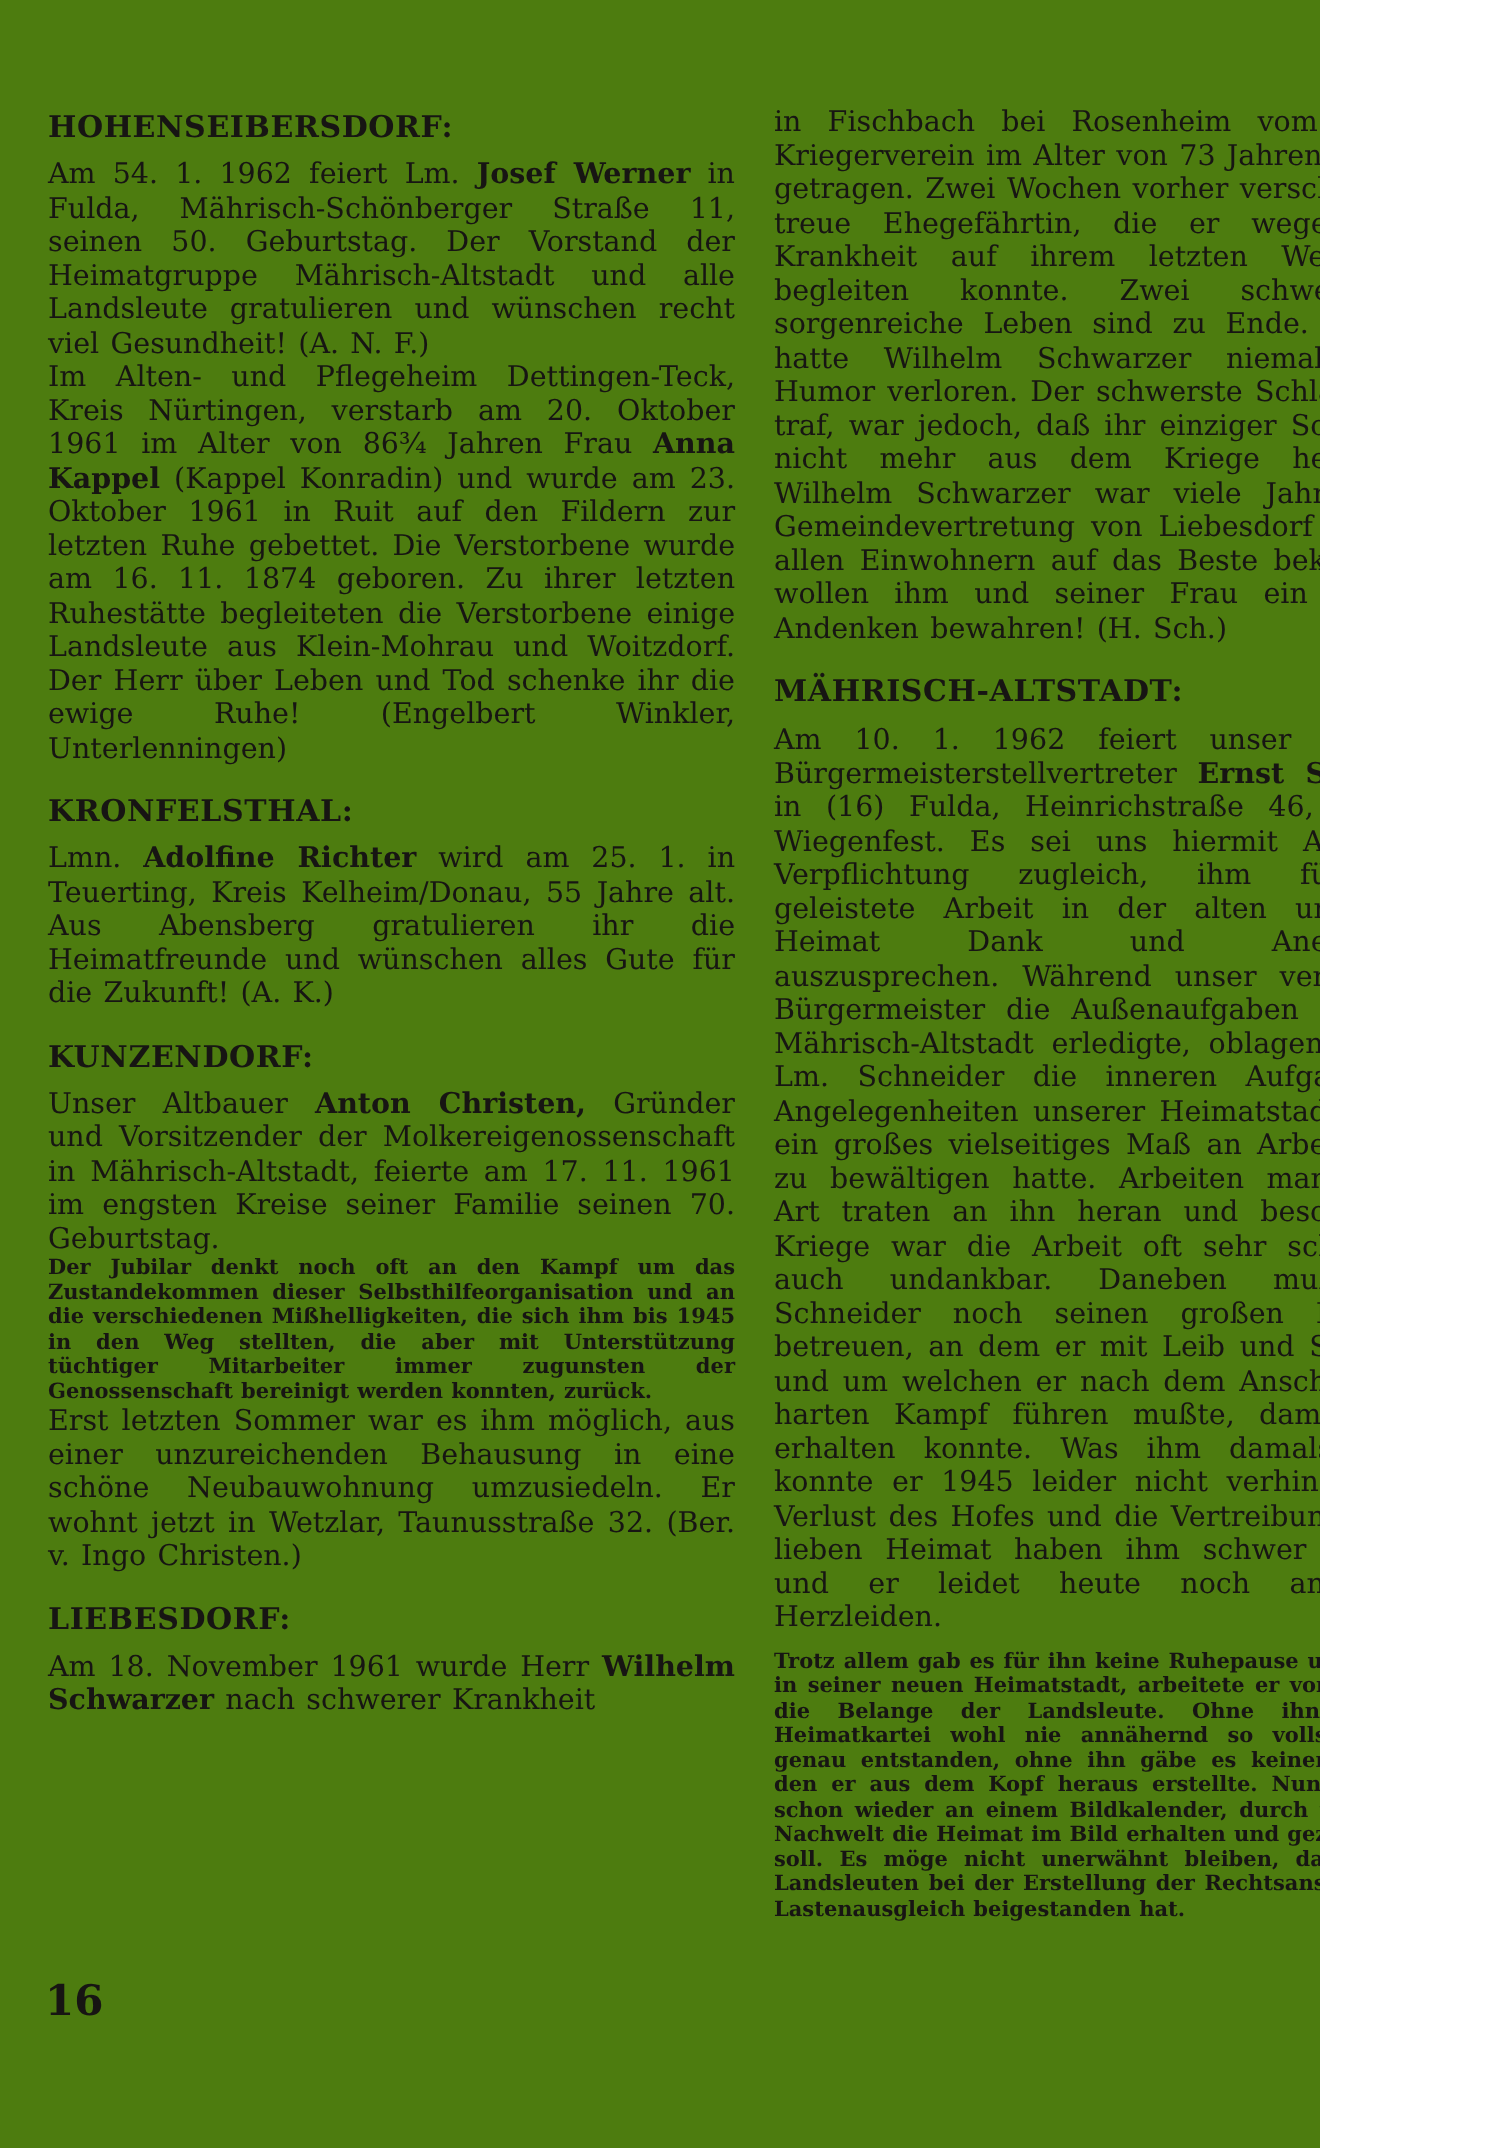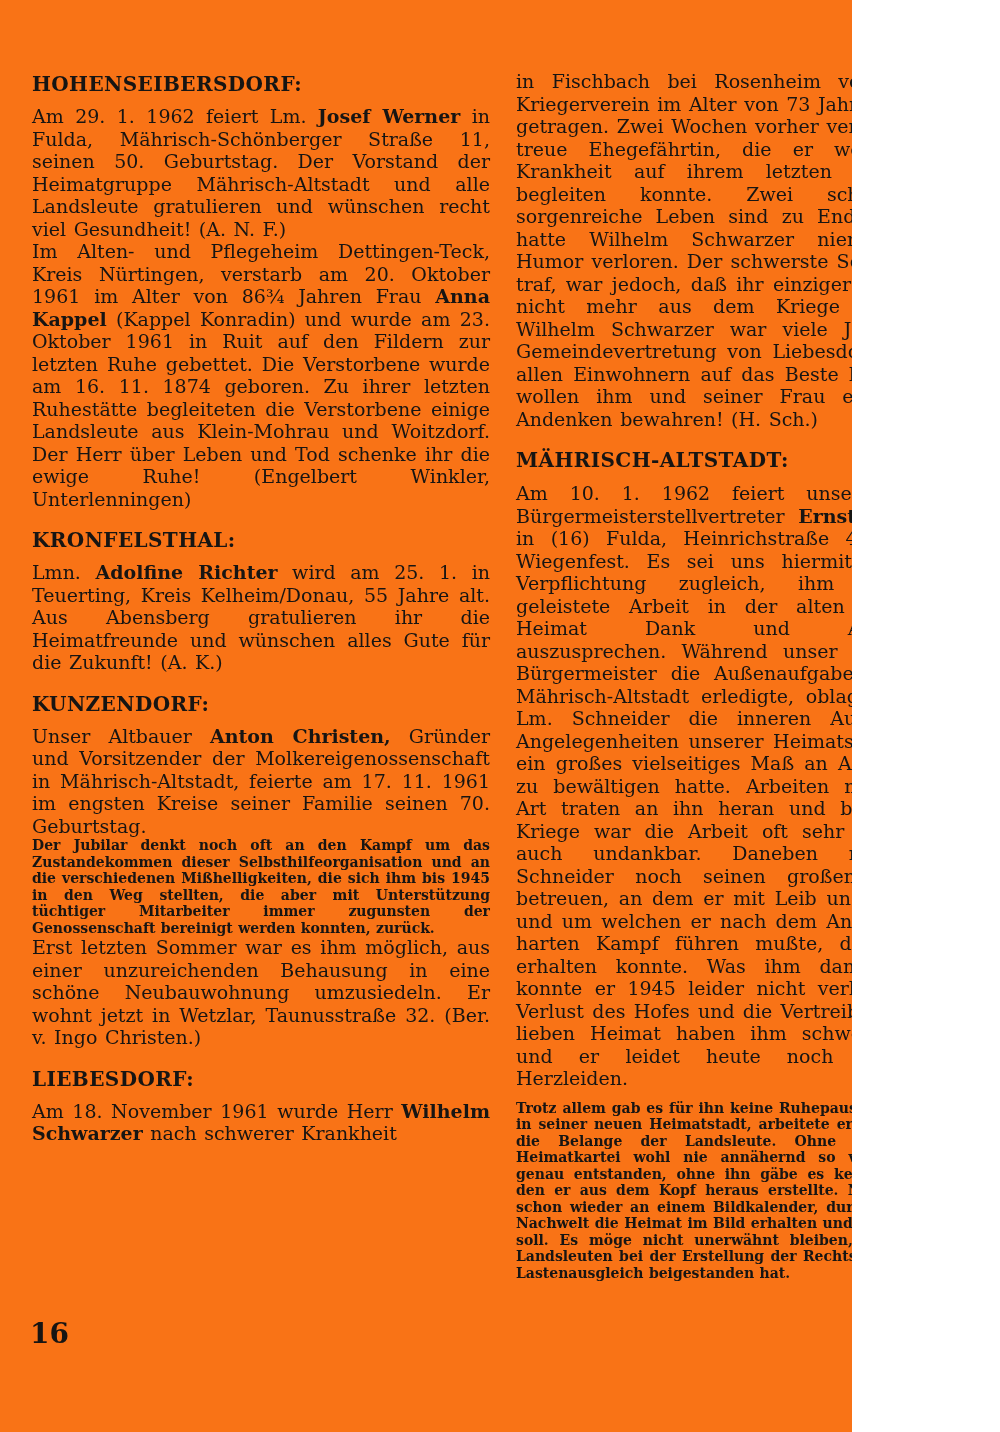--- a/index.html
+++ b/index.html
@@ -4,24 +4,25 @@
 <style>
   html, body {
     margin: 0;
     padding: 0;
     background: #ffffff;
   }
   .page {
     position: relative;
     width: 852px;
     height: 1432px;
-    background: #f97316;
+    background: #4d7c0f;
     font-family: "DejaVu Serif", serif;
     color: #171513;
     overflow: hidden;
+    padding-left: 28px;
   }
   .columns {
     position: absolute;
     left: 32px;
     top: 70px;
     width: 946px;
     display: grid;
     grid-template-columns: 458px 462px;
     column-gap: 26px;
     align-items: start;
@@ -64,21 +65,21 @@
   }
 </style>
 </head>
 <body>
 
 <div class="page">
   <div class="columns">
     <div class="col">
         <section>
           <h2 class="section-heading">HOHENSEIBERSDORF:</h2>
-          <p class="para normal"><span>Am 29. 1. 1962 feiert Lm. </span><b>Josef Werner</b><span> in Fulda, Mährisch-Schönberger Straße 11, seinen 50. Geburtstag. Der Vorstand der Heimatgruppe Mährisch-Altstadt und alle Landsleute gratulieren und wünschen recht viel Gesundheit! (A. N. F.)</span></p>
+          <p class="para normal"><span>Am 54. 1. 1962 feiert Lm. </span><b>Josef Werner</b><span> in Fulda, Mährisch-Schönberger Straße 11, seinen 50. Geburtstag. Der Vorstand der Heimatgruppe Mährisch-Altstadt und alle Landsleute gratulieren und wünschen recht viel Gesundheit! (A. N. F.)</span></p>
         </section>
         <section>
           <p class="para normal"><span>Im Alten- und Pflegeheim Dettingen-Teck, Kreis Nürtingen, verstarb am 20. Oktober 1961 im Alter von 86¾ Jahren Frau </span><b>Anna Kappel</b><span> (Kappel Konradin) und wurde am 23. Oktober 1961 in Ruit auf den Fildern zur letzten Ruhe gebettet. Die Verstorbene wurde am 16. 11. 1874 geboren. Zu ihrer letzten Ruhestätte begleiteten die Verstorbene einige Landsleute aus Klein-Mohrau und Woitzdorf. Der Herr über Leben und Tod schenke ihr die ewige Ruhe! (Engelbert Winkler, Unterlenningen)</span></p>
         </section>
         <section>
           <h2 class="section-heading">KRONFELSTHAL:</h2>
           <p class="para normal"><span>Lmn. </span><b>Adolfine Richter</b><span> wird am 25. 1. in Teuerting, Kreis Kelheim/Donau, 55 Jahre alt. Aus Abensberg gratulieren ihr die Heimatfreunde und wünschen alles Gute für die Zukunft! (A. K.)</span></p>
         </section>
         <section>
           <h2 class="section-heading">KUNZENDORF:</h2>

